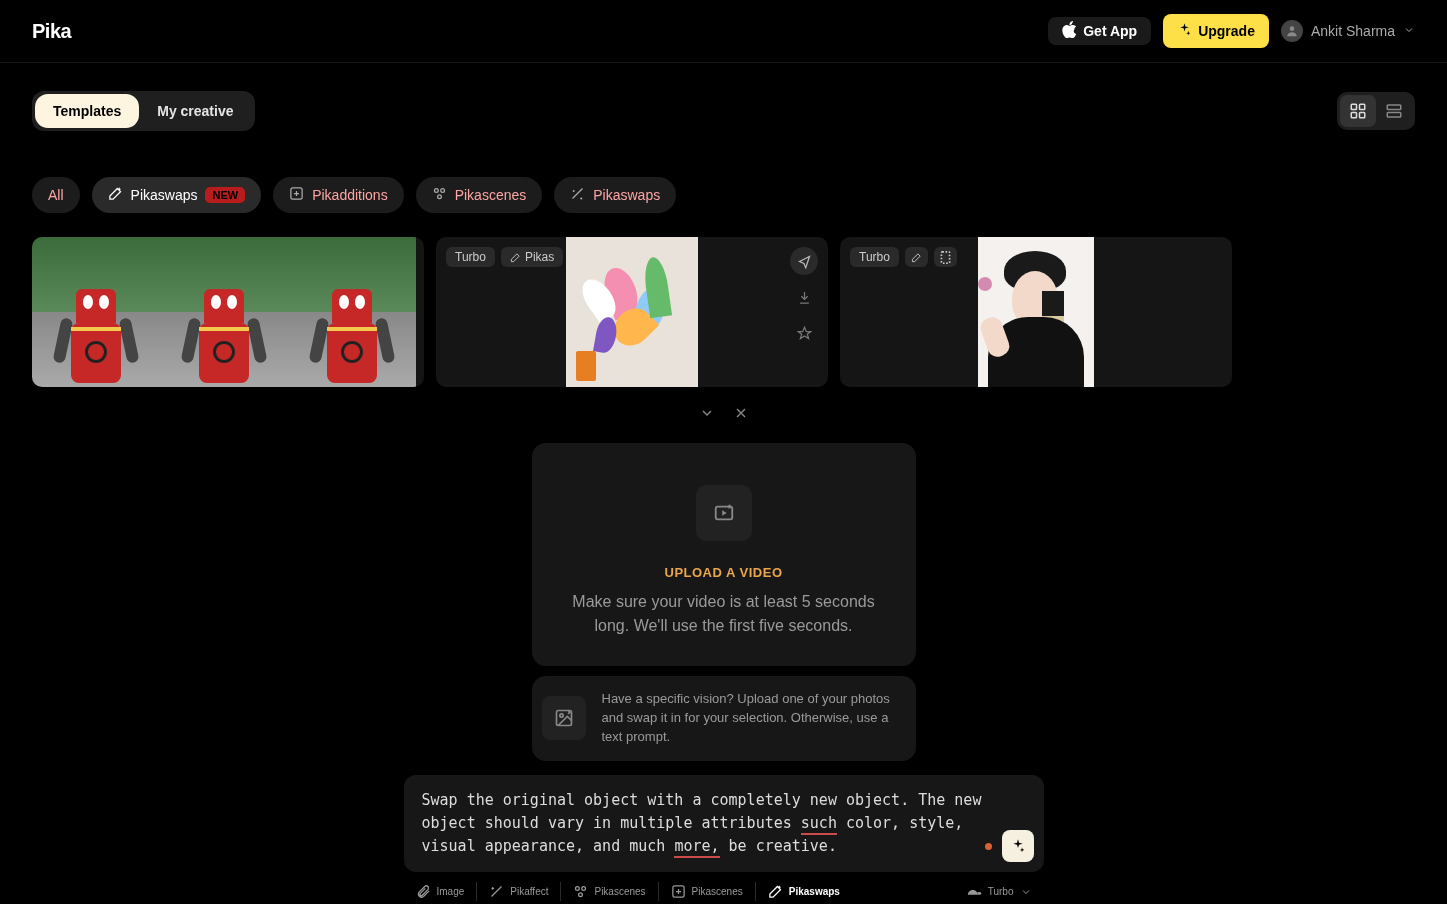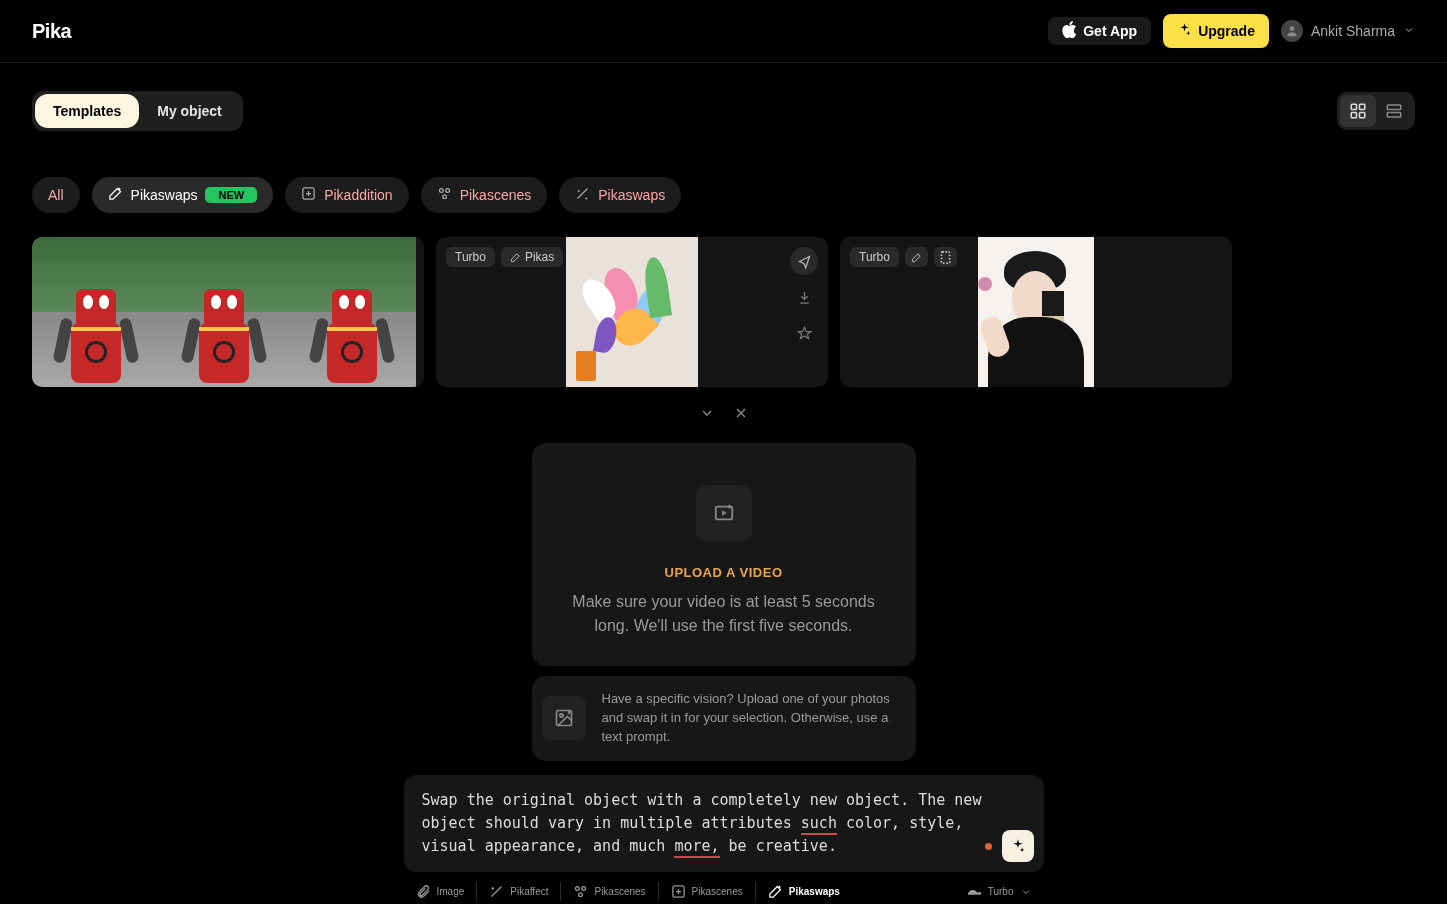--- a/index.html
+++ b/index.html
@@ -111,25 +111,25 @@
     border-radius: 20px;
     font-size: 14px;
     display: flex;
     align-items: center;
     gap: 8px;
     cursor: pointer;
     border: none;
   }
   .chip.active { background: #2a2a2a; color: #fff; }
   .badge-new {
-    background: #22c55e;
+    background: #b91c1c;
     color: #000;
     font-size: 11px;
     font-weight: 700;
-    padding: 2px 13px;
+    padding: 2px 7px;
     border-radius: 5px;
   }
   .gallery {
     display: flex;
     gap: 12px;
   }
   .card {
     background: #151515;
     border-radius: 10px;
     overflow: hidden;
@@ -335,21 +335,21 @@
           </svg>
       </span>
     </div>
   </div>
 </div>
 
 <div class="main">
   <div class="top-row">
     <div class="pill-tabs">
       <div class="pill-tab active">Templates</div>
-      <div class="pill-tab">My object</div>
+      <div class="pill-tab">My creative</div>
     </div>
     <div class="view-switch">
       <div class="view-btn active">
         <svg width="18" height="18" viewBox="0 0 24 24" fill="none" stroke="#ddd" stroke-width="2">
             <rect x="3" y="3" width="7" height="7" rx="1"></rect>
             <rect x="14" y="3" width="7" height="7" rx="1"></rect>
             <rect x="3" y="14" width="7" height="7" rx="1"></rect>
             <rect x="14" y="14" width="7" height="7" rx="1"></rect>
           </svg>
       </div>
@@ -374,21 +374,21 @@
       <span>Pikaswaps</span>
       <span class="badge-new">NEW</span>
     </button>
     <button class="chip">
       <span>
         <svg width="15" height="15" viewBox="0 0 24 24" fill="none" stroke="#aaa" stroke-width="2">
             <rect x="3" y="3" width="18" height="18" rx="3"></rect>
             <path d="M12 8v8M8 12h8"></path>
           </svg>
       </span>
-      <span>Pikaddition</span>
+      <span>Pikadditions</span>
     </button>
     <button class="chip">
       <span>
         <svg width="15" height="15" viewBox="0 0 24 24" fill="none" stroke="#aaa" stroke-width="2">
             <circle cx="7" cy="7" r="3"></circle>
             <circle cx="17" cy="7" r="3"></circle>
             <circle cx="12" cy="17" r="3"></circle>
           </svg>
       </span>
       <span>Pikascenes</span>

